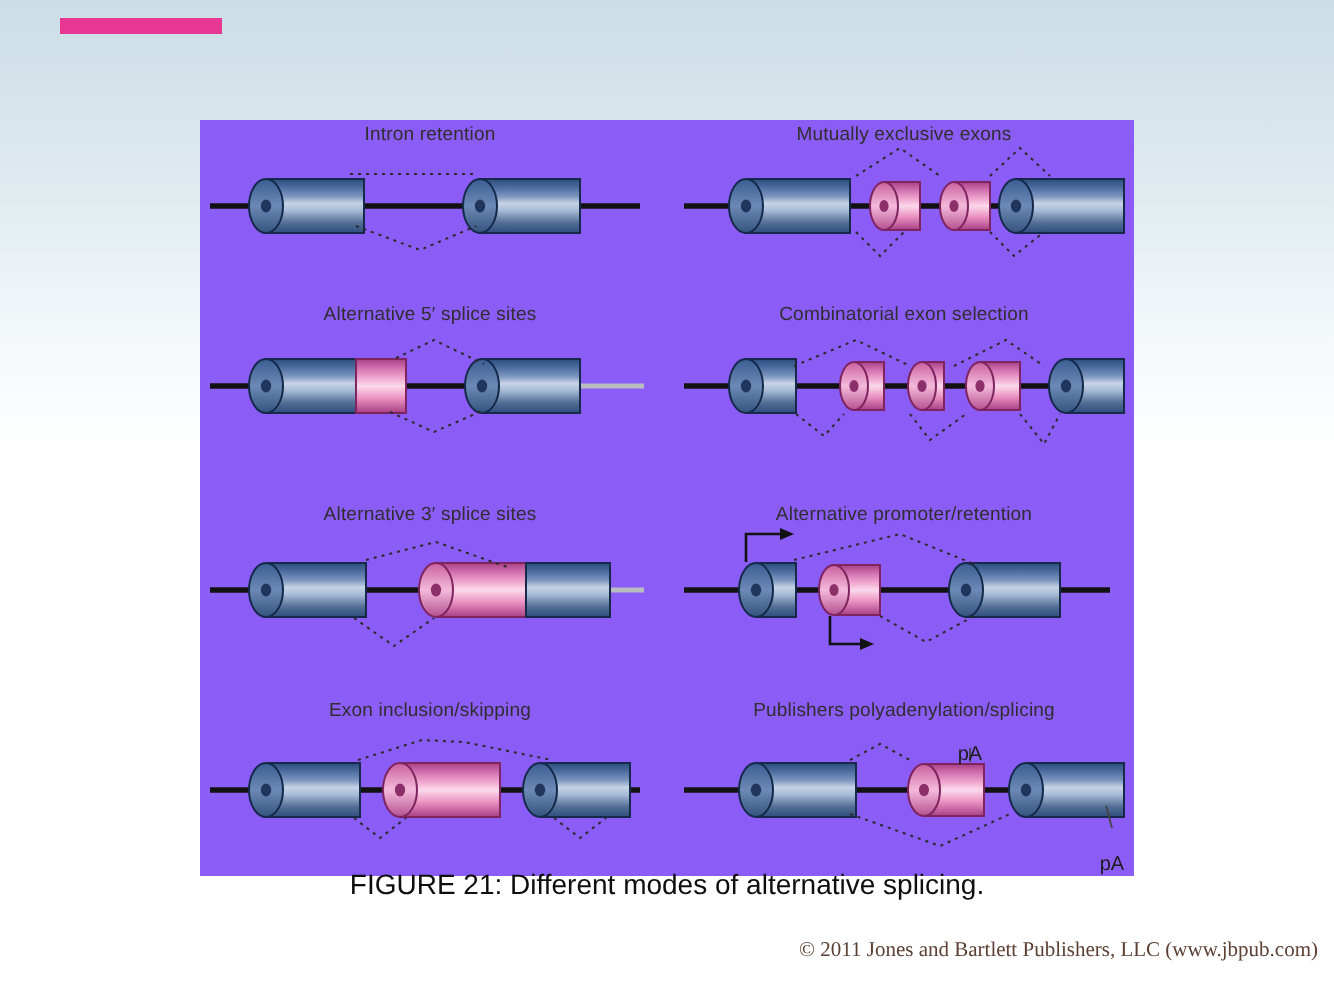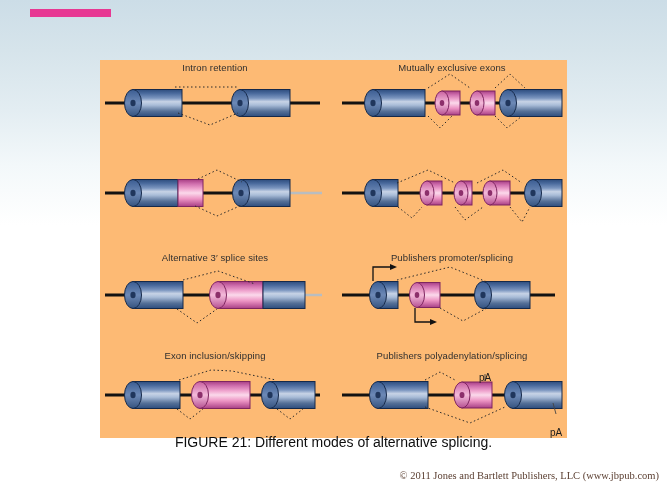--- a/index.html
+++ b/index.html
@@ -2,21 +2,21 @@
 <html><head>
 <meta charset="utf-8">
 <style>
   html,body{margin:0;padding:0;}
   body{
     width:667px;height:500px;position:relative;overflow:hidden;
     font-family:"Liberation Sans","DejaVu Sans",sans-serif;
     background:linear-gradient(180deg,#ccdde7 0%,#d6e4eb 10%,#e3edf2 22%,#f3f8fa 33%,#ffffff 45%,#ffffff 100%);
   }
   .accent-bar{position:absolute;left:30px;top:9px;width:81px;height:8px;background:#e73893;}
-  .figure-area{position:absolute;left:100px;top:60px;width:467px;height:378px;background:#fdba74;}
+  .figure-area{position:absolute;left:100px;top:60px;width:467px;height:378px;background:#8b5cf6;}
   .panel{position:absolute;width:230px;}
   .panel-title{
     position:absolute;left:0;top:2px;width:100%;text-align:center;
     font-size:9.5px;color:#2f2f2f;letter-spacing:.1px;
   }
   .panel svg{position:absolute;left:0;top:0;}
   .p-col2{left:237px;}
   .row1{top:0;height:90px;}
   .row2{top:90px;height:100px;}
   .row3{top:190px;height:100px;}
@@ -115,40 +115,42 @@
         <ellipse cx="171" cy="43" rx="2.6" ry="3.2" fill="#20365c"></ellipse>
       </g>
       <polyline points="91,28 113,14 133,28" fill="none" stroke="#2a2a2a" stroke-width="1" stroke-dasharray="1.5,2.5"></polyline>
       <polyline points="158,28 173,14 188,28" fill="none" stroke="#2a2a2a" stroke-width="1" stroke-dasharray="1.5,2.5"></polyline>
       <polyline points="91,56 103,68 115,56" fill="none" stroke="#2a2a2a" stroke-width="1" stroke-dasharray="1.5,2.5"></polyline>
       <polyline points="158,56 170,68 185,56" fill="none" stroke="#2a2a2a" stroke-width="1" stroke-dasharray="1.5,2.5"></polyline>
     </svg>
   </div>
 
   <div class="panel row2" style="left:0">
+    <div class="panel-title">Alternative 5′ splice sites</div>
     <svg width="230" height="100" viewBox="0 0 230 100">
       <line x1="5" y1="43" x2="188" y2="43" stroke="#121212" stroke-width="2.8"></line>
       <line x1="188" y1="43" x2="222" y2="43" stroke="#b9bdc0" stroke-width="2.5"></line>
       <g>
         <rect x="33" y="29.5" width="45" height="27" fill="url(#gb)" stroke="#15294a" stroke-width="1"></rect>
         <rect x="78" y="29.5" width="25" height="27" fill="url(#gp)" stroke="#7e2560" stroke-width="1"></rect>
         <ellipse cx="33" cy="43" rx="8.5" ry="13.5" fill="url(#gbcap)" stroke="#15294a" stroke-width="1"></ellipse>
         <ellipse cx="33" cy="43" rx="2.6" ry="3.2" fill="#20365c"></ellipse>
       </g>
       <g>
         <rect x="141" y="29.5" width="49" height="27" fill="url(#gb)" stroke="#15294a" stroke-width="1"></rect>
         <ellipse cx="141" cy="43" rx="8.5" ry="13.5" fill="url(#gbcap)" stroke="#15294a" stroke-width="1"></ellipse>
         <ellipse cx="141" cy="43" rx="2.6" ry="3.2" fill="#20365c"></ellipse>
       </g>
       <polyline points="98,29 117,20 142,32" fill="none" stroke="#2a2a2a" stroke-width="1" stroke-dasharray="1.5,2.5"></polyline>
       <polyline points="95,56 117,66 142,55" fill="none" stroke="#2a2a2a" stroke-width="1" stroke-dasharray="1.5,2.5"></polyline>
     </svg>
   </div>
 
   <div class="panel row2 p-col2">
+    <div class="panel-title">Combinatorial exon selection</div>
     <svg width="230" height="100" viewBox="0 0 230 100">
       <line x1="5" y1="43" x2="225" y2="43" stroke="#121212" stroke-width="2.8"></line>
       <g>
         <rect x="36" y="29.5" width="25" height="27" fill="url(#gb)" stroke="#15294a" stroke-width="1"></rect>
         <ellipse cx="36" cy="43" rx="8.5" ry="13.5" fill="url(#gbcap)" stroke="#15294a" stroke-width="1"></ellipse>
         <ellipse cx="36" cy="43" rx="2.6" ry="3.2" fill="#20365c"></ellipse>
       </g>
       <g>
         <rect x="90" y="31" width="15" height="24" fill="url(#gp)" stroke="#7e2560" stroke-width="1"></rect>
         <ellipse cx="90" cy="43" rx="7" ry="12" fill="url(#gpcap)" stroke="#7e2560" stroke-width="1"></ellipse>
@@ -192,21 +194,21 @@
         <rect x="163" y="31.5" width="42" height="27" fill="url(#gb)" stroke="#15294a" stroke-width="1"></rect>
         <ellipse cx="118" cy="45" rx="8.5" ry="13.5" fill="url(#gpcap)" stroke="#7e2560" stroke-width="1"></ellipse>
         <ellipse cx="118" cy="45" rx="2.6" ry="3.2" fill="#8c2f6b"></ellipse>
       </g>
       <polyline points="83,30 118,21 155,34" fill="none" stroke="#2a2a2a" stroke-width="1" stroke-dasharray="1.5,2.5"></polyline>
       <polyline points="77,59 97,73 117,59" fill="none" stroke="#2a2a2a" stroke-width="1" stroke-dasharray="1.5,2.5"></polyline>
     </svg>
   </div>
 
   <div class="panel row3 p-col2">
-    <div class="panel-title">Publishers promoter/splicing</div>
+    <div class="panel-title">Alternative promoter/retention</div>
     <svg width="230" height="100" viewBox="0 0 230 100">
       <line x1="5" y1="45" x2="218" y2="45" stroke="#121212" stroke-width="2.8"></line>
       <g>
         <rect x="41" y="31.5" width="20" height="27" fill="url(#gb)" stroke="#15294a" stroke-width="1"></rect>
         <ellipse cx="41" cy="45" rx="8.5" ry="13.5" fill="url(#gbcap)" stroke="#15294a" stroke-width="1"></ellipse>
         <ellipse cx="41" cy="45" rx="2.6" ry="3.2" fill="#20365c"></ellipse>
       </g>
       <g>
         <rect x="80" y="32.5" width="23" height="25" fill="url(#gp)" stroke="#7e2560" stroke-width="1"></rect>
         <ellipse cx="80" cy="45" rx="7.5" ry="12.5" fill="url(#gpcap)" stroke="#7e2560" stroke-width="1"></ellipse>

